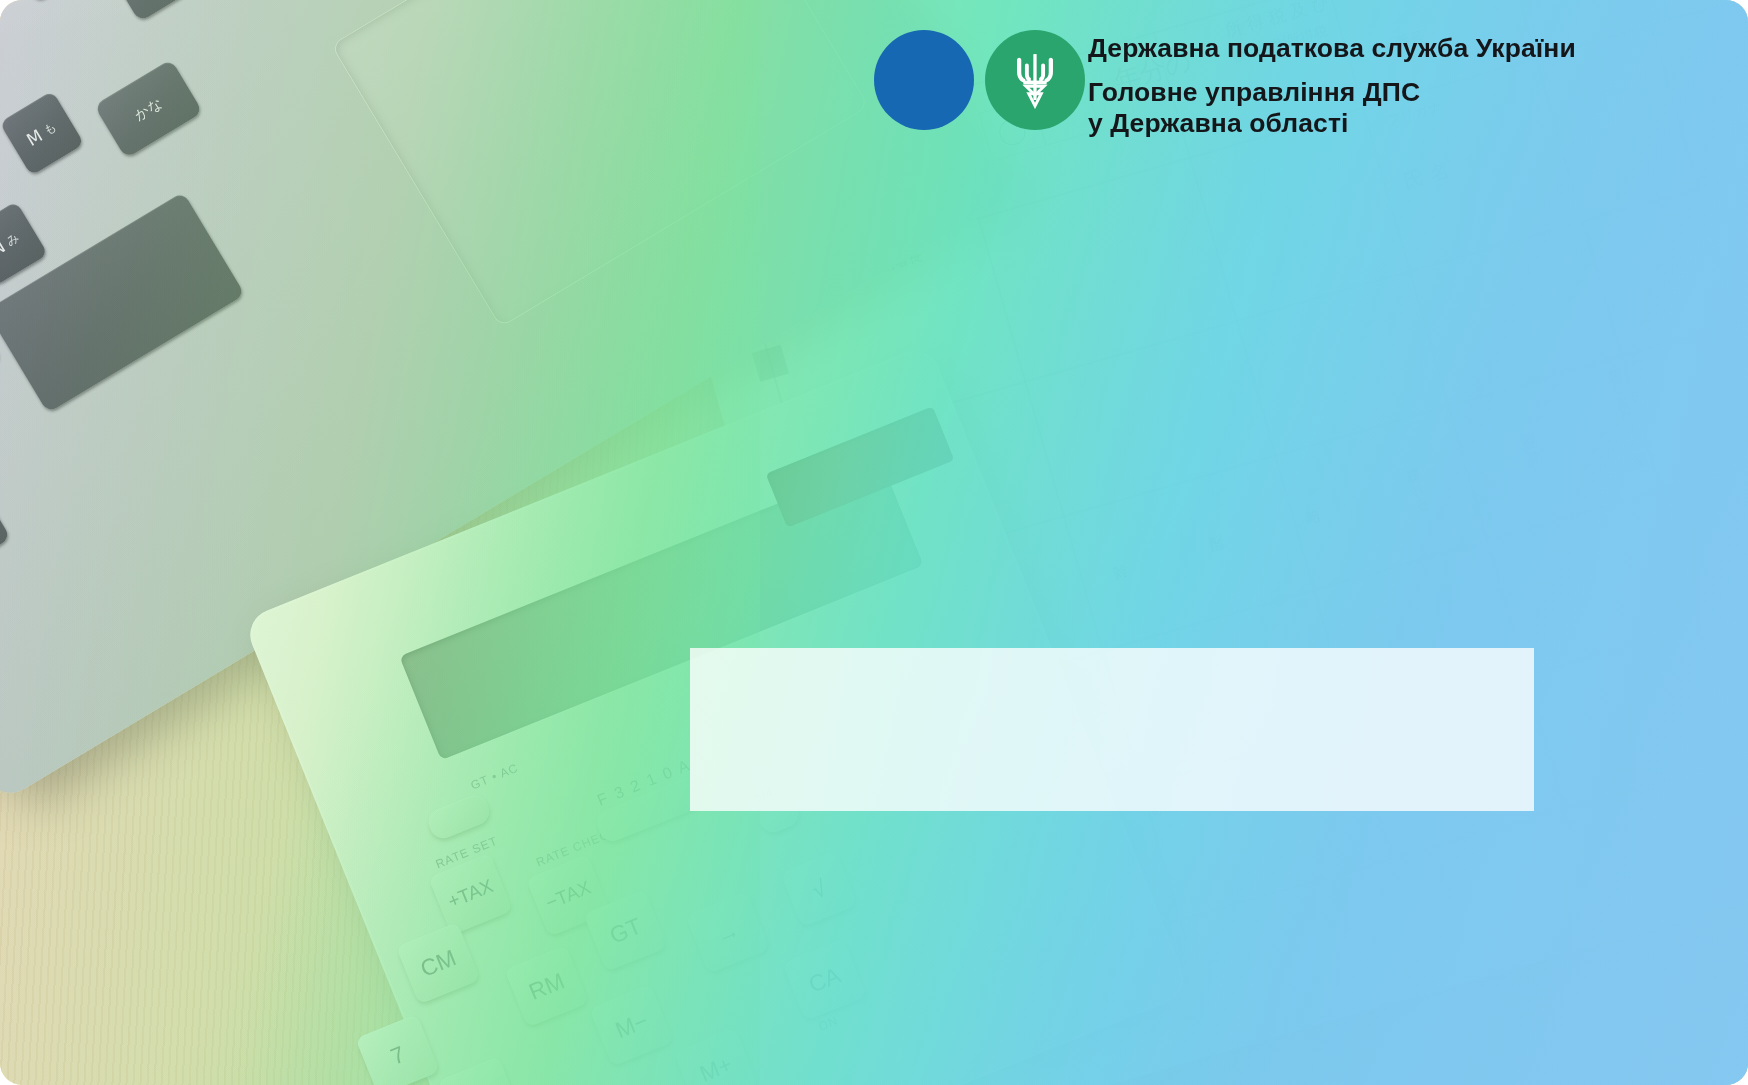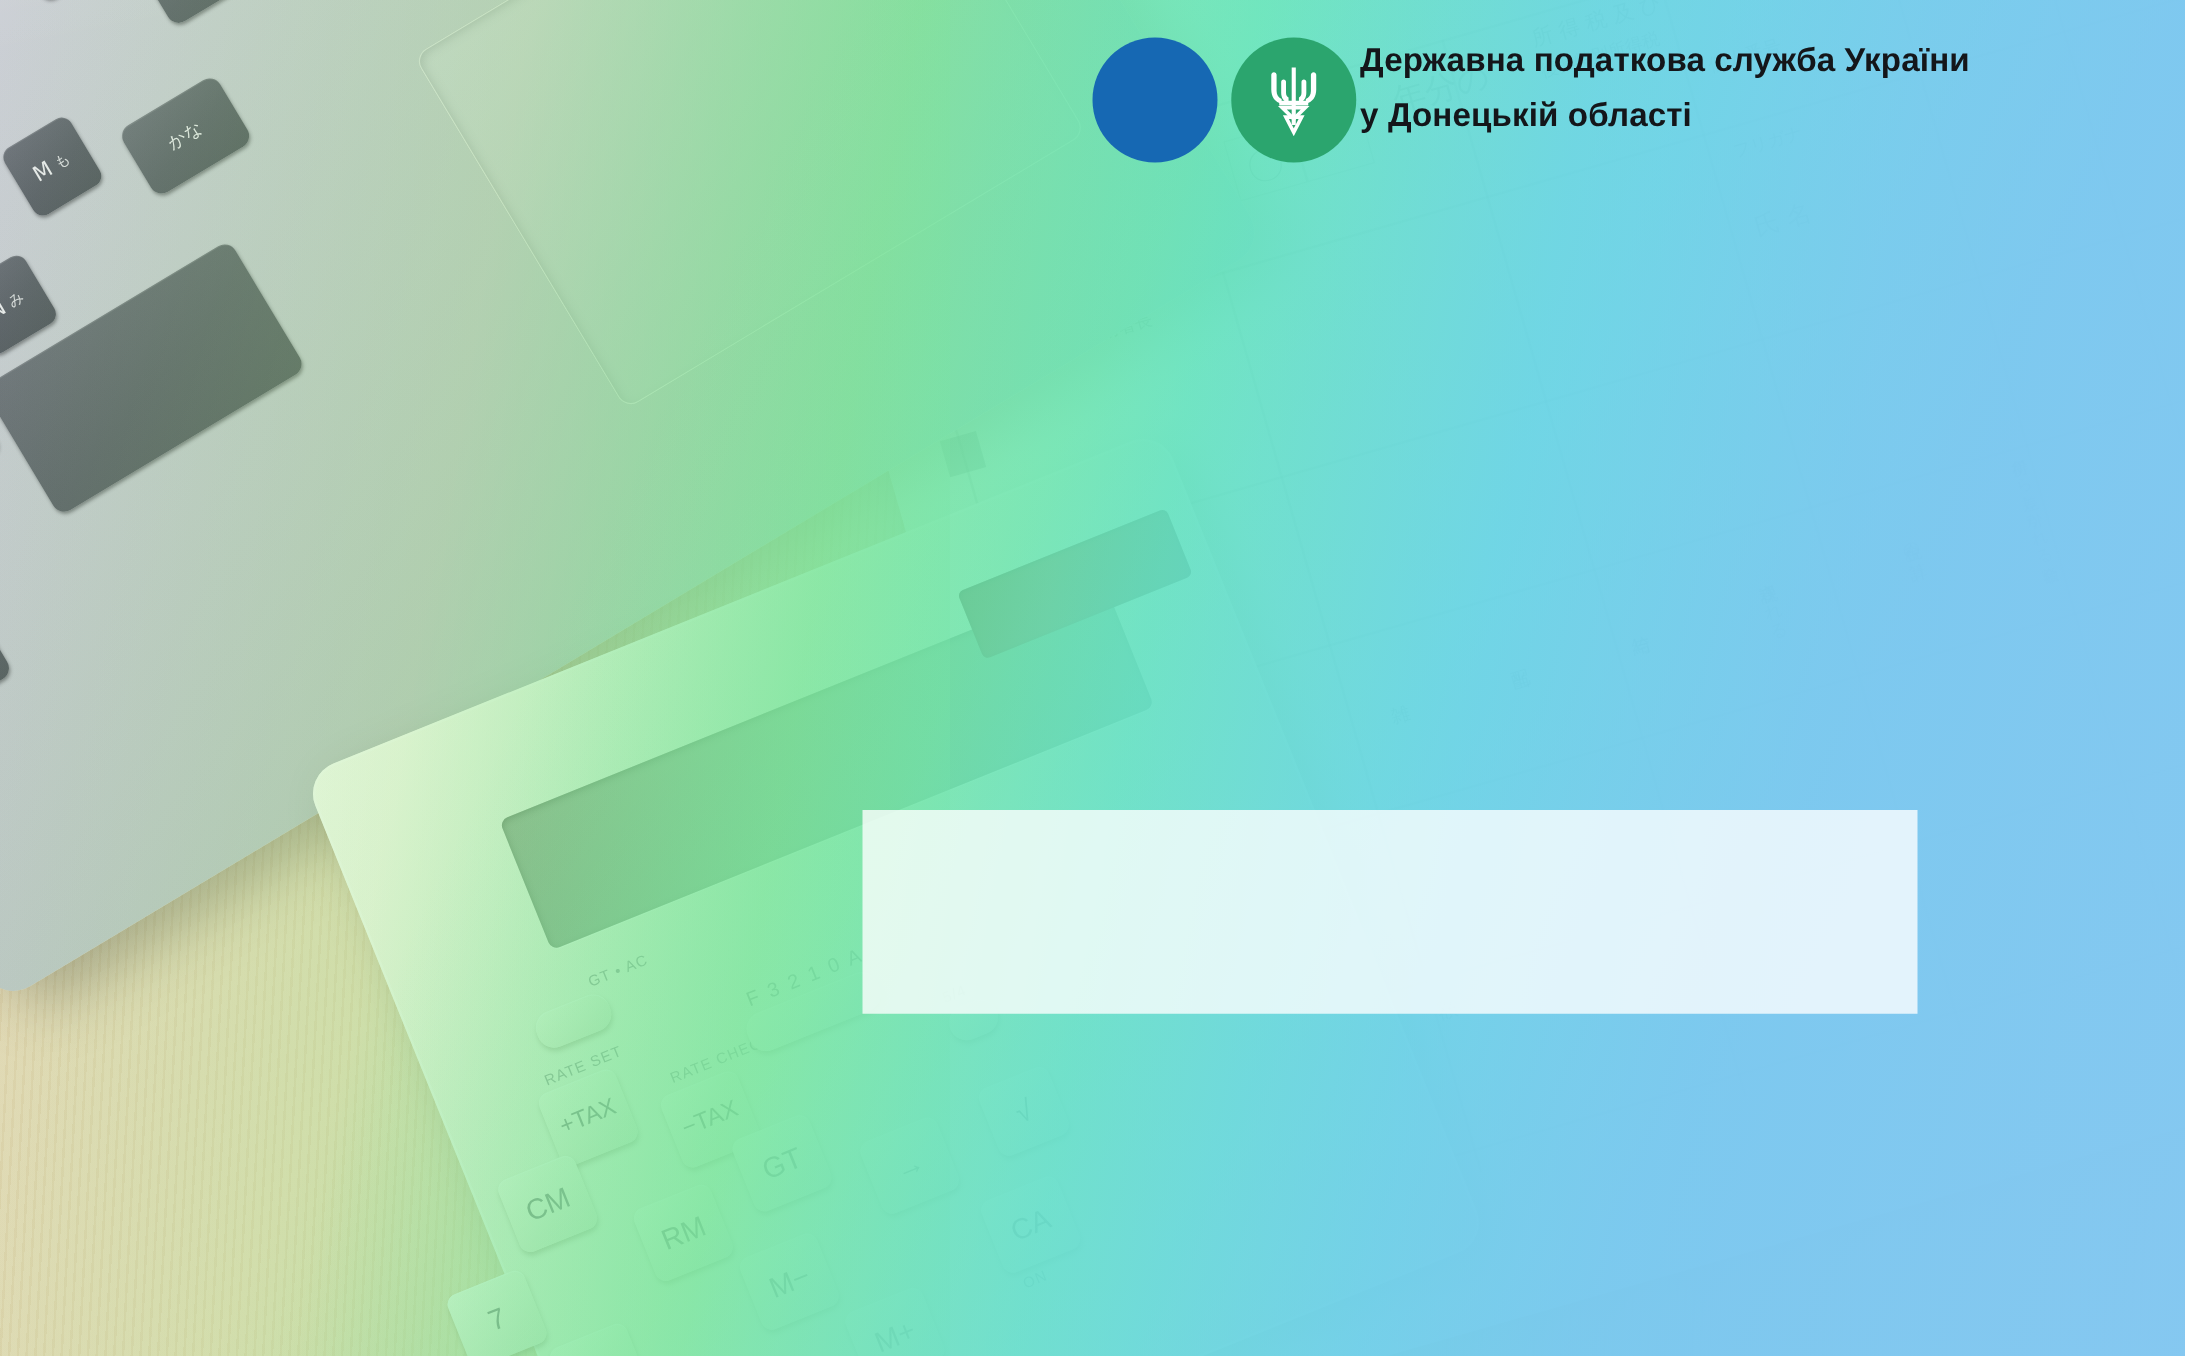--- a/index.html
+++ b/index.html
@@ -1,20 +1,21 @@
 <!DOCTYPE html>
 <html><head>
 <meta charset="utf-8">
 <style>
   html,body{margin:0;padding:0;background:#fff;}
   *{box-sizing:border-box;}
   .stage{
     position:relative;width:1748px;height:1085px;overflow:hidden;
     font-family:"Liberation Sans","DejaVu Sans",sans-serif;
     background:#fef9c3;
+    border-radius:22px;
   }
 
   
   .photo{position:absolute;inset:0;overflow:hidden;}
   .desk{
     position:absolute;inset:0;
     background:
       repeating-linear-gradient(93deg, rgba(190,150,105,.10) 0px, rgba(190,150,105,.10) 2px, rgba(255,255,255,.05) 2px, rgba(255,255,255,.05) 7px),
       linear-gradient(110deg,#e8d3b4 0%,#ecd9bd 28%,#e3cba6 55%,#dcc49f 78%,#d8bf98 100%);
   }
@@ -282,21 +283,22 @@
             <path d="M11.0 30.6h24v4.0h-24z"></path>
             <path d="M13.6 36.4h18.8l-9.4 9.2z" fill="none" stroke="#ffffff" stroke-width="3"></path>
             <path d="M16.5 44.2h13l-6.5 12.6z" fill="none" stroke="#ffffff" stroke-width="3"></path>
           </g>
         </svg>
       </div>
     </div>
     <div class="org">
       <div class="l1">Державна податкова служба України</div>
       <div class="l2">
-        <div>у Донецькій області</div>
+        <div>Головне управління ДПС</div>
+        <div>у Державна області</div>
       </div>
     </div>
   </div>
 
   <div class="highlight-band"></div>
 
 
 </div>
 
 </body></html>

